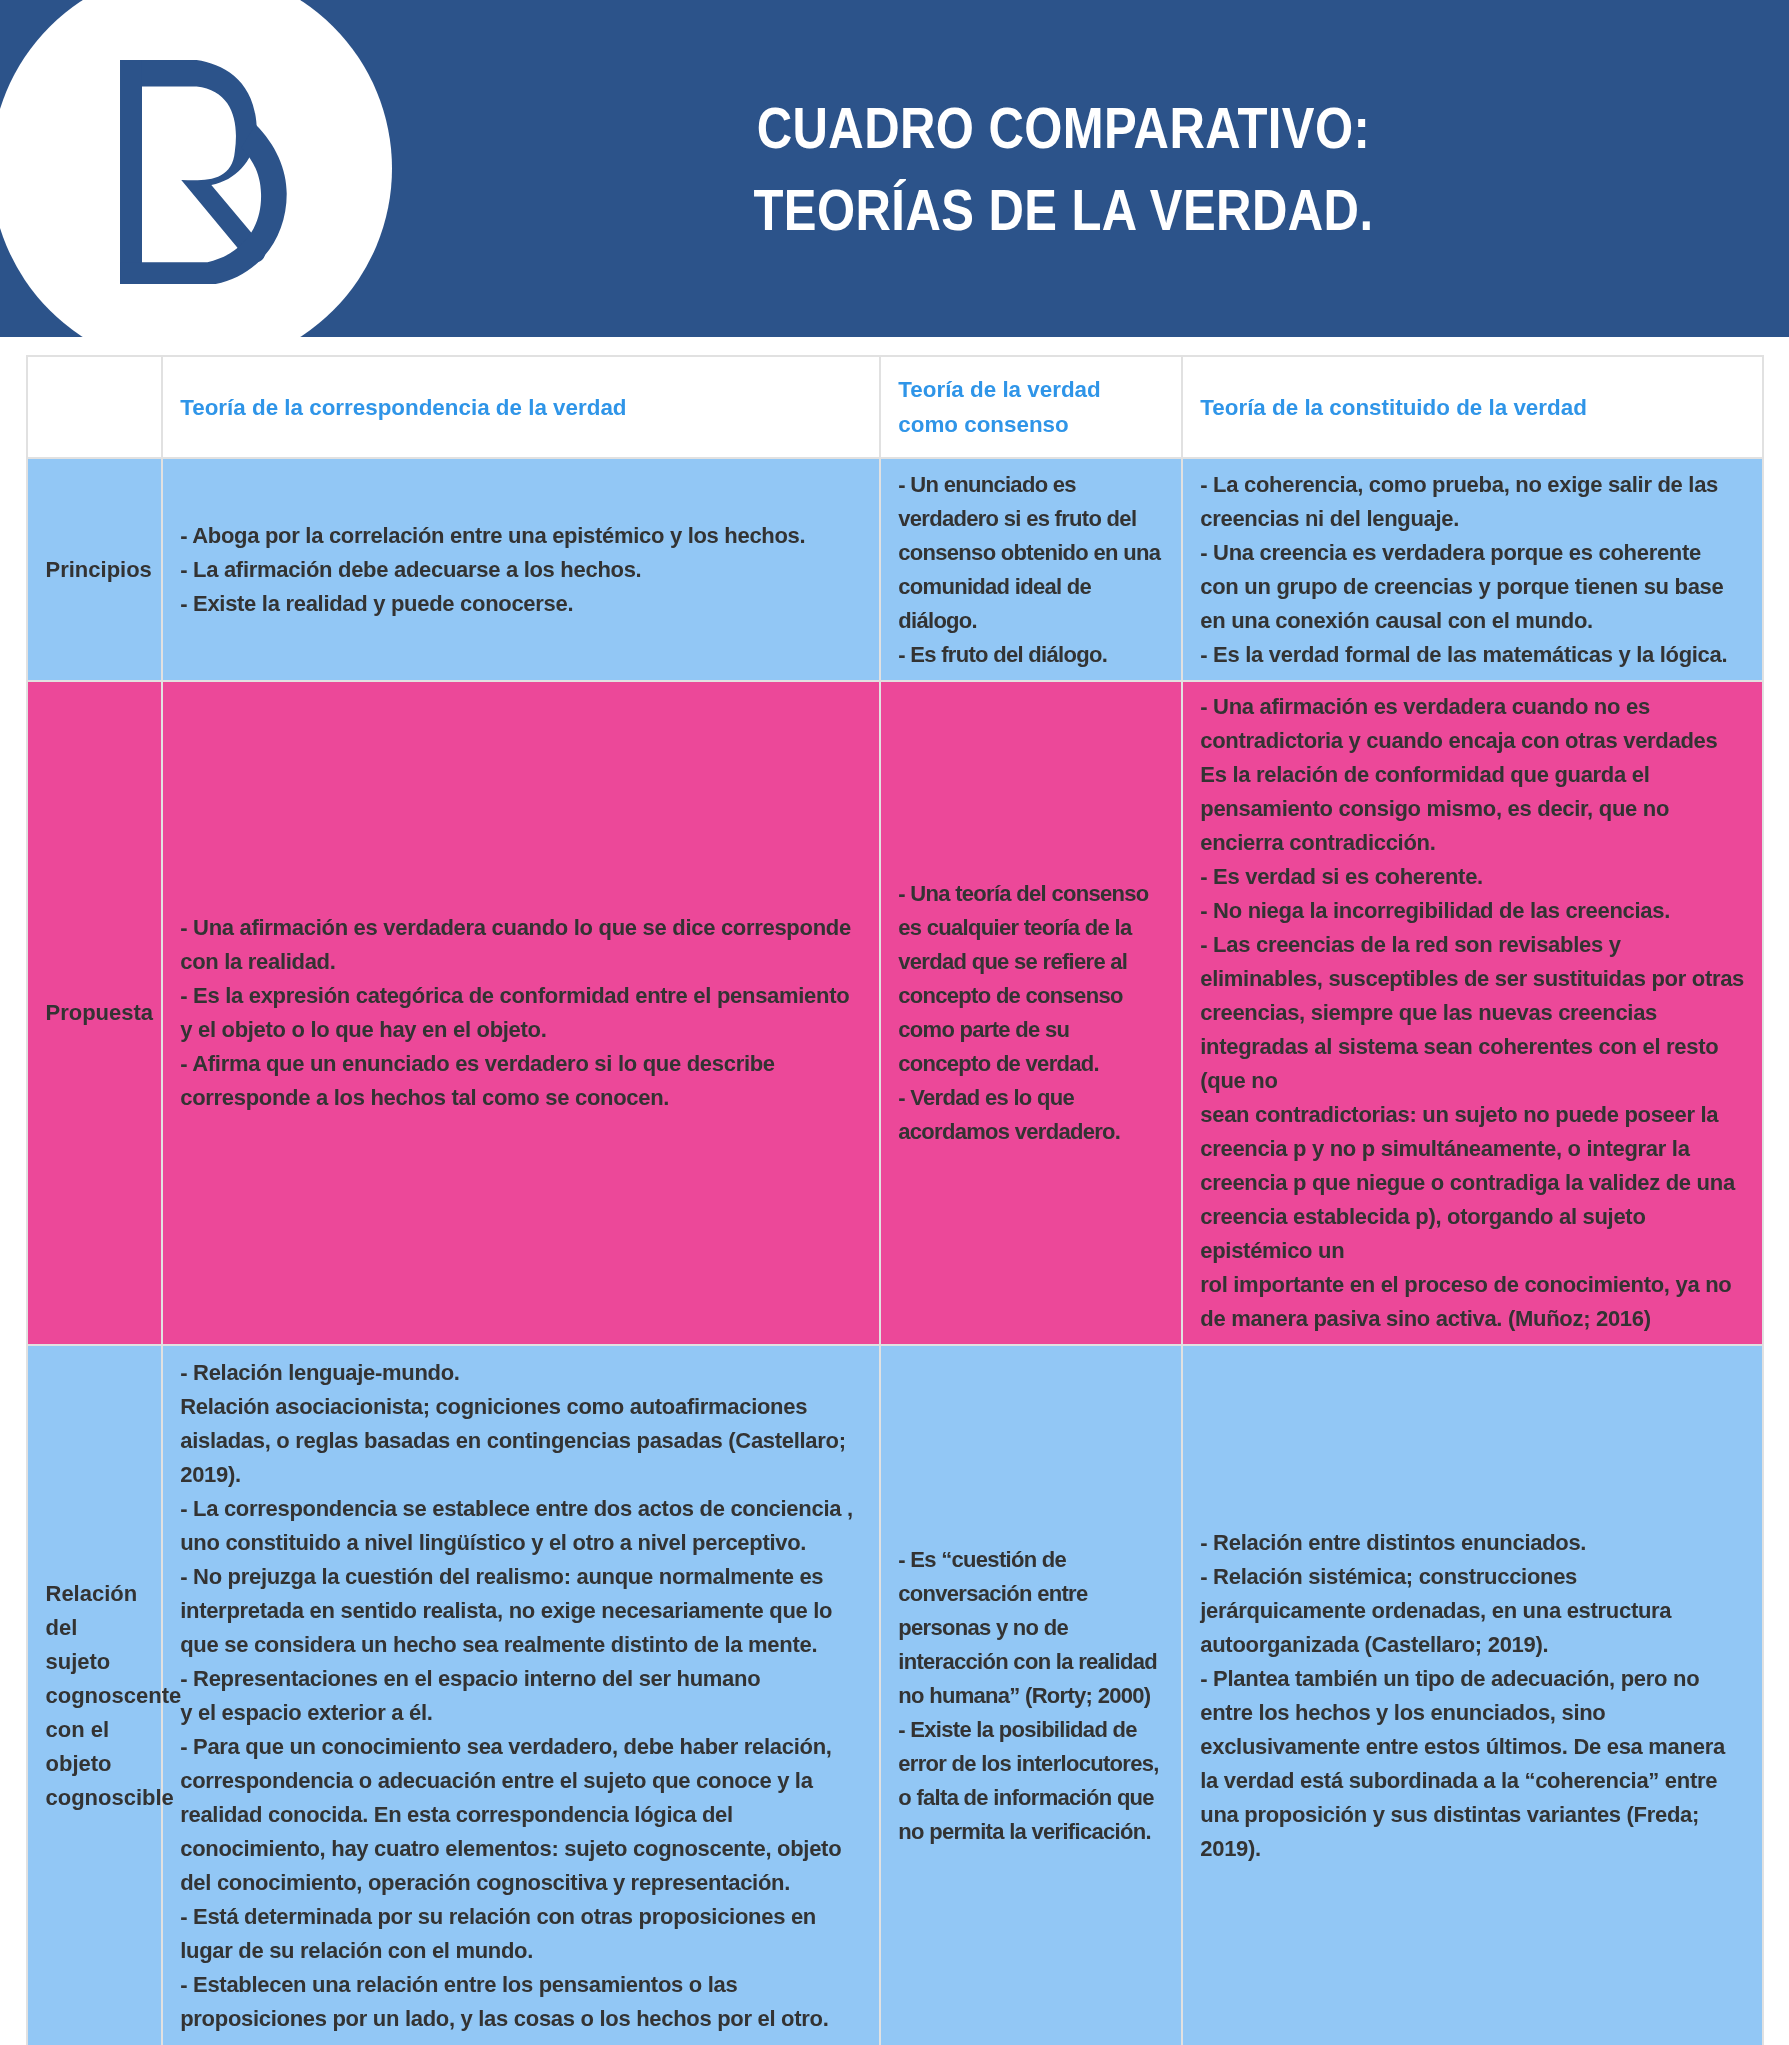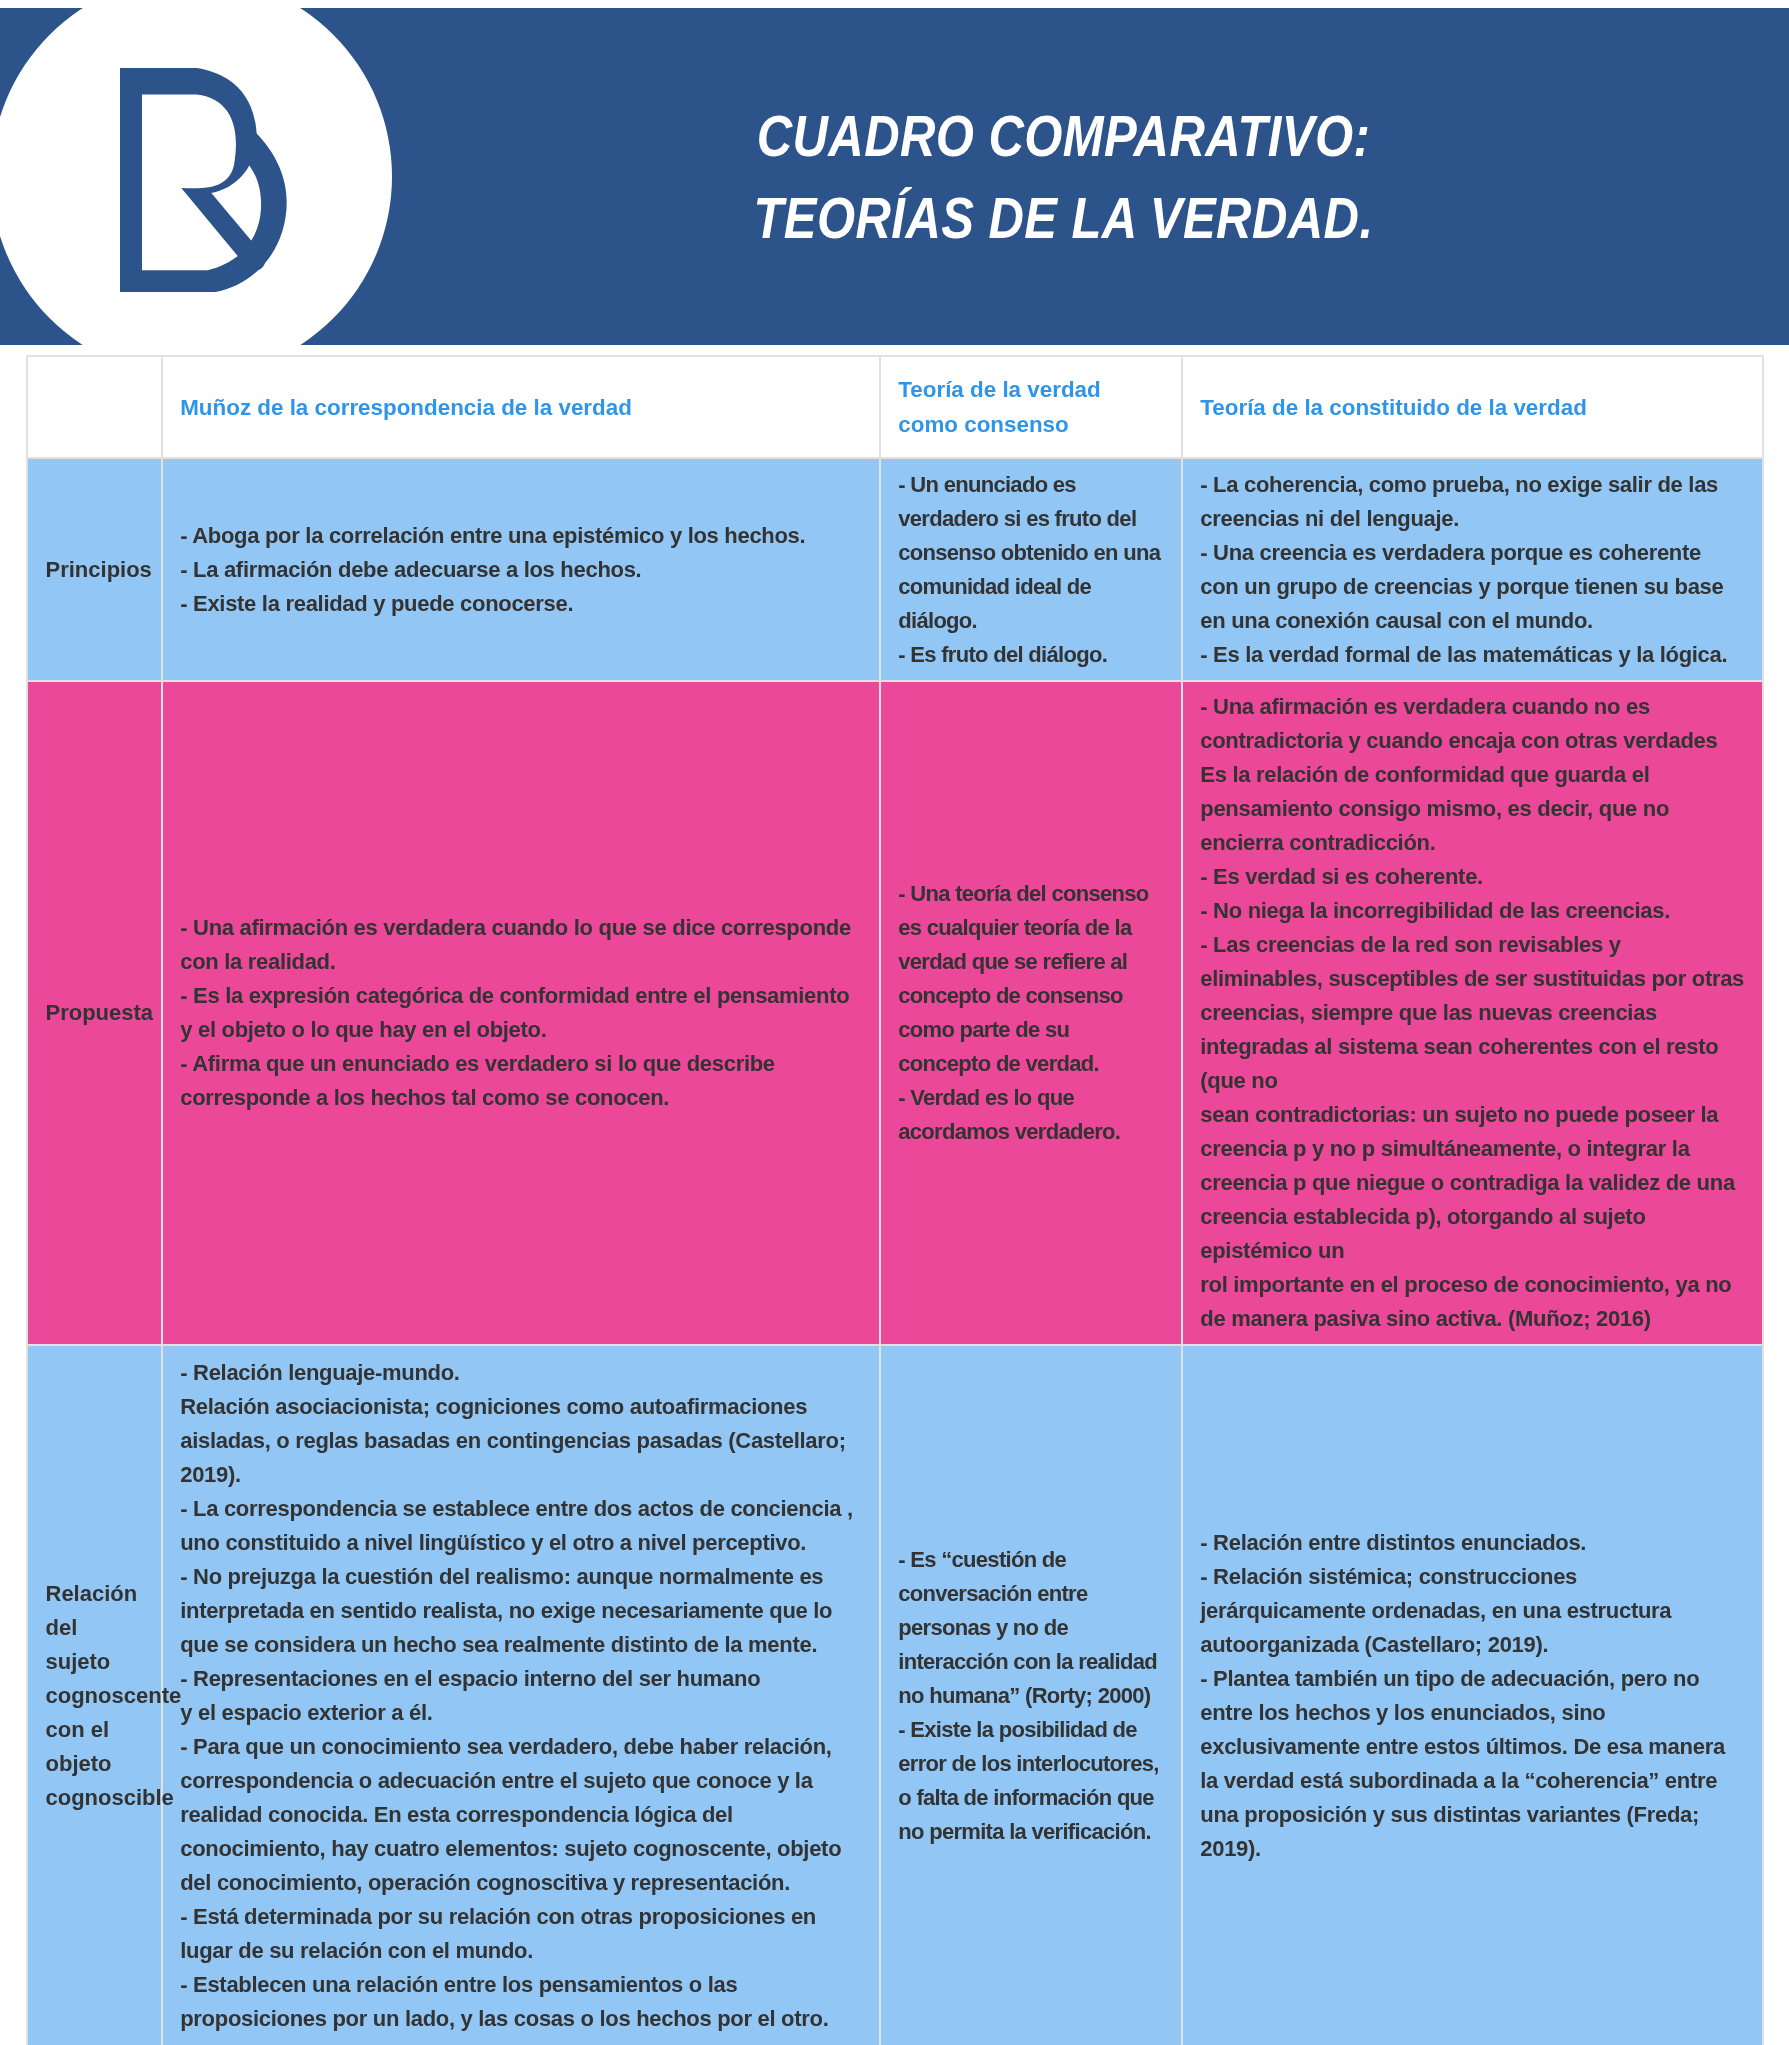--- a/index.html
+++ b/index.html
@@ -1,21 +1,21 @@
 <!DOCTYPE html>
 <html style="font-size:8.7px"><head>
 <meta charset="utf-8">
 <style>
   html, body { margin:0; padding:0; }
   body {
     width:1790px; height:2046px; background:#ffffff; position:relative; overflow:hidden;
     font-family:"Liberation Sans", "DejaVu Sans", sans-serif;
   }
   .banner {
-    position:absolute; left:0; top:8px; width:1790px; height:337px; background:#2c538a; overflow:hidden;font-style:italic;
+    position:absolute; left:0; top:0; width:1790px; height:337px; background:#2c538a; overflow:hidden;
   }
   .banner-circle {
     position:absolute; left:-8.7px; top:-32px; width:401px; height:401px; border-radius:50%; background:#ffffff;
   }
   .logo { position:absolute; left:120px; top:60px; width:175px; height:224px; }
   .title {
     position:absolute; left:600px; top:87px; width:927px; text-align:center; color:#ffffff;
     font-weight:bold; font-size:57px; line-height:82px; letter-spacing:0.5px;
     transform:scaleX(0.86); transform-origin:center;
   }
@@ -61,21 +61,21 @@
 <table class="cmp">
   <colgroup>
     <col class="c0">
       <col class="c1">
       <col class="c2">
       <col class="c3">
   </colgroup>
   <tbody>
       <tr class="hdr">
     <td></td>
-    <td>Muñoz de la correspondencia de la verdad</td>
+    <td>Teoría de la correspondencia de la verdad</td>
     <td>Teoría de la verdad como consenso</td>
     <td>Teoría de la constituido de la verdad</td>
   </tr>
   <tr class="r1">
     <td class="rowlabel">Principios</td>
     <td class="cell-text">- Aboga por la correlación entre una epistémico y los hechos.
 - La afirmación debe adecuarse a los hechos.
 - Existe la realidad y puede conocerse.</td>
     <td class="cell-text narrow">- Un enunciado es verdadero si es fruto del consenso obtenido en una comunidad ideal de diálogo.
 - Es fruto del diálogo.</td>

